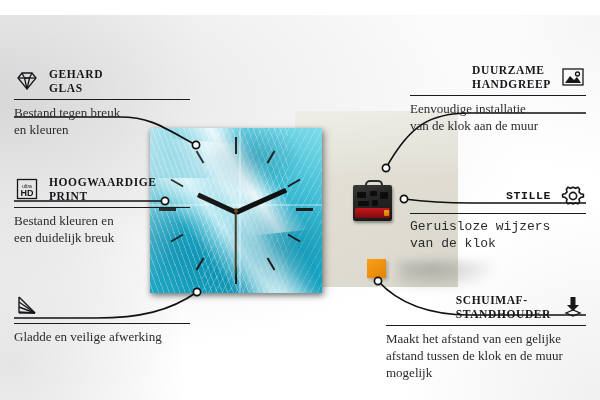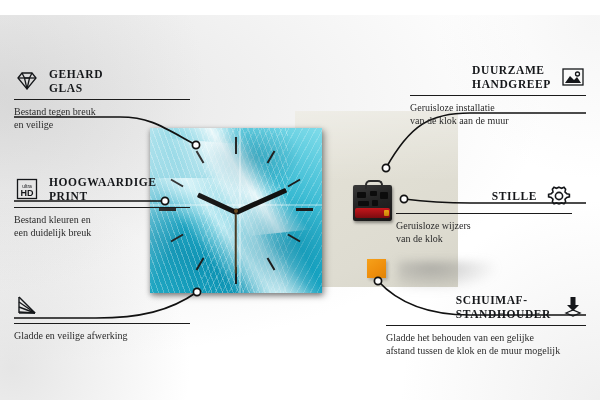--- a/index.html
+++ b/index.html
@@ -96,21 +96,21 @@
     background:linear-gradient(180deg,#e8a417,#c98208);border-radius:1px;}
   .foam{position:absolute;left:219px;top:148px;width:19px;height:19px;
     background:linear-gradient(145deg,#f6a11a 0%,#ef8f0d 55%,#e08406 100%);
     box-shadow:2px 2px 3px rgba(0,0,0,.22);}
 
   
   .feature{position:absolute;width:176px;}
   .f-head{display:flex;align-items:center;gap:9px;}
   .f-title{font-weight:bold;font-size:11.5px;letter-spacing:.6px;color:#15171a;line-height:1.22;text-transform:uppercase;}
   .f-rule{height:1px;background:#1b1b1b;margin:4px 0 5px;}
-  .f-desc{font-size:10px;color:#2b2b2b;line-height:1.3;}
+  .f-desc{font-size:13px;color:#2b2b2b;line-height:1.3;}
   .left .f-head{justify-content:flex-start;}
   .left .f-title,.left .f-desc{text-align:left;}
   .right .f-head{justify-content:flex-end;flex-direction:row;}
   .right .f-title,.right .f-desc{}
   .ico{width:26px;height:26px;flex:0 0 26px;display:flex;align-items:center;justify-content:center;}
   .ico svg{display:block;}
 
   
   .lines{position:absolute;left:0;top:0;width:600px;height:400px;pointer-events:none;}
 </style>
@@ -199,21 +199,21 @@
               <path d="M10.5,8 L15.5,8"></path>
         </g>
           </svg>
       </span>
       <span class="f-title">
         <span>GEHARD</span><br><span>GLAS</span>
       </span>
     </div>
     <div class="f-rule"></div>
     <div class="f-desc">
-      <span>Bestand tegen breuk</span><br><span>en veilige</span>
+      <span>Bestand tegen breuk</span><br><span>en kleuren</span>
     </div>
   </div>
 
   <div class="feature left" style="left:14px;top:160px;">
     <div class="f-head">
       <span class="ico">
         <svg width="26" height="24" viewBox="0 0 26 24">
           <rect x="3.5" y="2.5" width="19" height="19" fill="none" stroke="#15171a" stroke-width="1.3"></rect>
           <text x="13" y="10.5" text-anchor="middle" font-family="Liberation Sans, sans-serif" font-size="5" fill="#15171a">ultra</text>
           <text x="13" y="19" text-anchor="middle" font-family="Liberation Sans, sans-serif" font-size="9" font-weight="bold" fill="#15171a">HD</text>
@@ -260,25 +260,25 @@
             <g fill="none" stroke="#15171a" stroke-width="1.3">
           <rect x="3" y="4" width="20" height="16"></rect>
               <path d="M5,18 L10,11 L14,15 L17,12 L21,18 Z" fill="#15171a" stroke="none"></path>
               <circle cx="17.5" cy="9" r="2"></circle>
         </g>
           </svg>
       </span>
     </div>
     <div class="f-rule"></div>
     <div class="f-desc">
-      <span>Geruisloze installatie</span><br><span>van de klok aan de muur</span>
-    </div>
-  </div>
-
-  <div class="feature right" style="left:396px;top:168px;">
+      <span>Eenvoudige installatie</span><br><span>van de klok aan de muur</span>
+    </div>
+  </div>
+
+  <div class="feature right" style="left:410px;top:168px;font-family:Liberation Mono, monospace;">
     <div class="f-head">
       <span class="f-title">
         <span>STILLE</span><br>
       </span>
       <span class="ico">
         <svg width="26" height="24" viewBox="0 0 26 24">
             <g fill="none" stroke="#15171a" stroke-width="1.6">
           <path d="M13,3.2 l2.6,1.1 2.4,-1.0 1.6,2.0 -0.6,2.6 1.8,1.9 2.6,0.5 0,2.6 -2.6,0.5 -1.8,1.9 0.6,2.6 -1.6,2.0 -2.4,-1.0 -2.6,1.1 -2.6,-1.1 -2.4,1.0 -1.6,-2.0 0.6,-2.6 -1.8,-1.9 -2.6,-0.5 0,-2.6 2.6,-0.5 1.8,-1.9 -0.6,-2.6 1.6,-2.0 2.4,1.0 Z"></path>
           <circle cx="13" cy="12" r="3.6"></circle>
         </g>
@@ -300,17 +300,17 @@
         <svg width="26" height="24" viewBox="0 0 26 24">
             <g fill="none" stroke="#15171a" stroke-width="1.3">
           <path d="M10.5,2 L15.5,2 L15.5,10 L19,10 L13,16 L7,10 L10.5,10 Z" fill="#15171a" stroke="none"></path>
           <path d="M6,18 L13,15 L20,18 L13,21 Z"></path>
         </g>
           </svg>
       </span>
     </div>
     <div class="f-rule"></div>
     <div class="f-desc">
-      <span>Gladde het behouden van een gelijke</span><br><span>afstand tussen de klok en de muur mogelijk</span>
+      <span>Maakt het afstand van een gelijke</span><br><span>afstand tussen de klok en de muur mogelijk</span>
     </div>
   </div>
 
 </div>
 
 </body></html>

